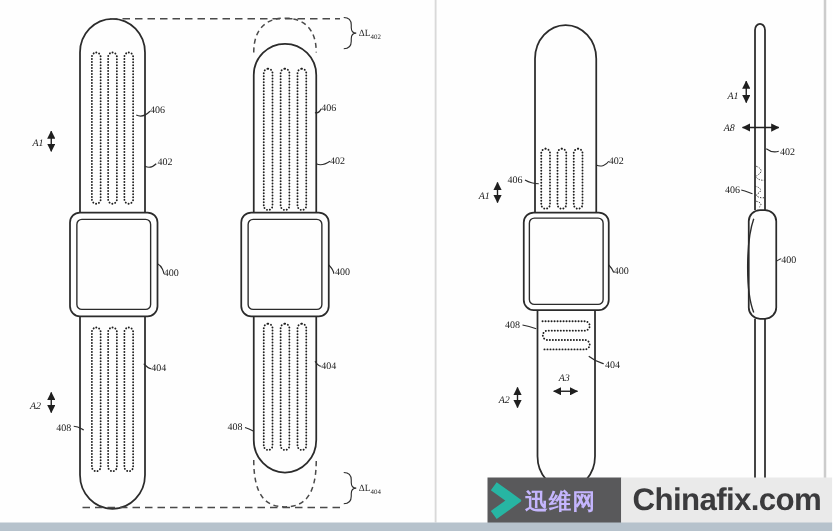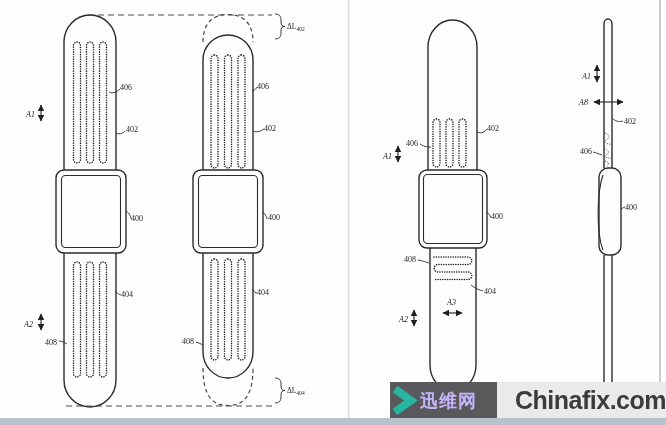--- a/index.html
+++ b/index.html
@@ -22,21 +22,21 @@
   .dim { font:italic 8px "Liberation Serif", serif; fill:#1d1d1d; }
   .dl  { font:7.5px "Liberation Serif", serif; fill:#1d1d1d; }
   .dlsub { font-size:5.5px; }
   .divider { stroke:#d9d9d9; stroke-width:1.5; }
   .edge    { stroke:#cccccc; stroke-width:2; }
 
   .wm { position:absolute; top:382px; left:390px; height:37px; display:flex; z-index:5; }
   .wm-dark { width:107px; background:#59595b; display:flex; align-items:center; }
   .wm-cn { color:#c4b5fd; font-weight:bold; font-size:18px;
            font-family:"Liberation Sans", sans-serif; letter-spacing:1px; white-space:nowrap;padding-left:30px; }
-  .wm-light { width:169px; background:#eaeaea; display:flex; align-items:center; justify-content:flex-end; }
+  .wm-light { width:169px; background:#eaeaea; display:flex; align-items:center; justify-content:center; }
   .wm-en { color:#3b3b3d; font-weight:bold; font-size:25px;
            font-family:"Liberation Sans", sans-serif; letter-spacing:-0.5px; white-space:nowrap; }
   .bottom-strip { position:absolute; left:0; top:418px; width:666px; height:7px;
                   background:#b6c2cc; z-index:6; }
 </style>
 </head>
 <body>
 
 <div class="page">
 <svg width="666" height="425" viewBox="0 0 666 425">

